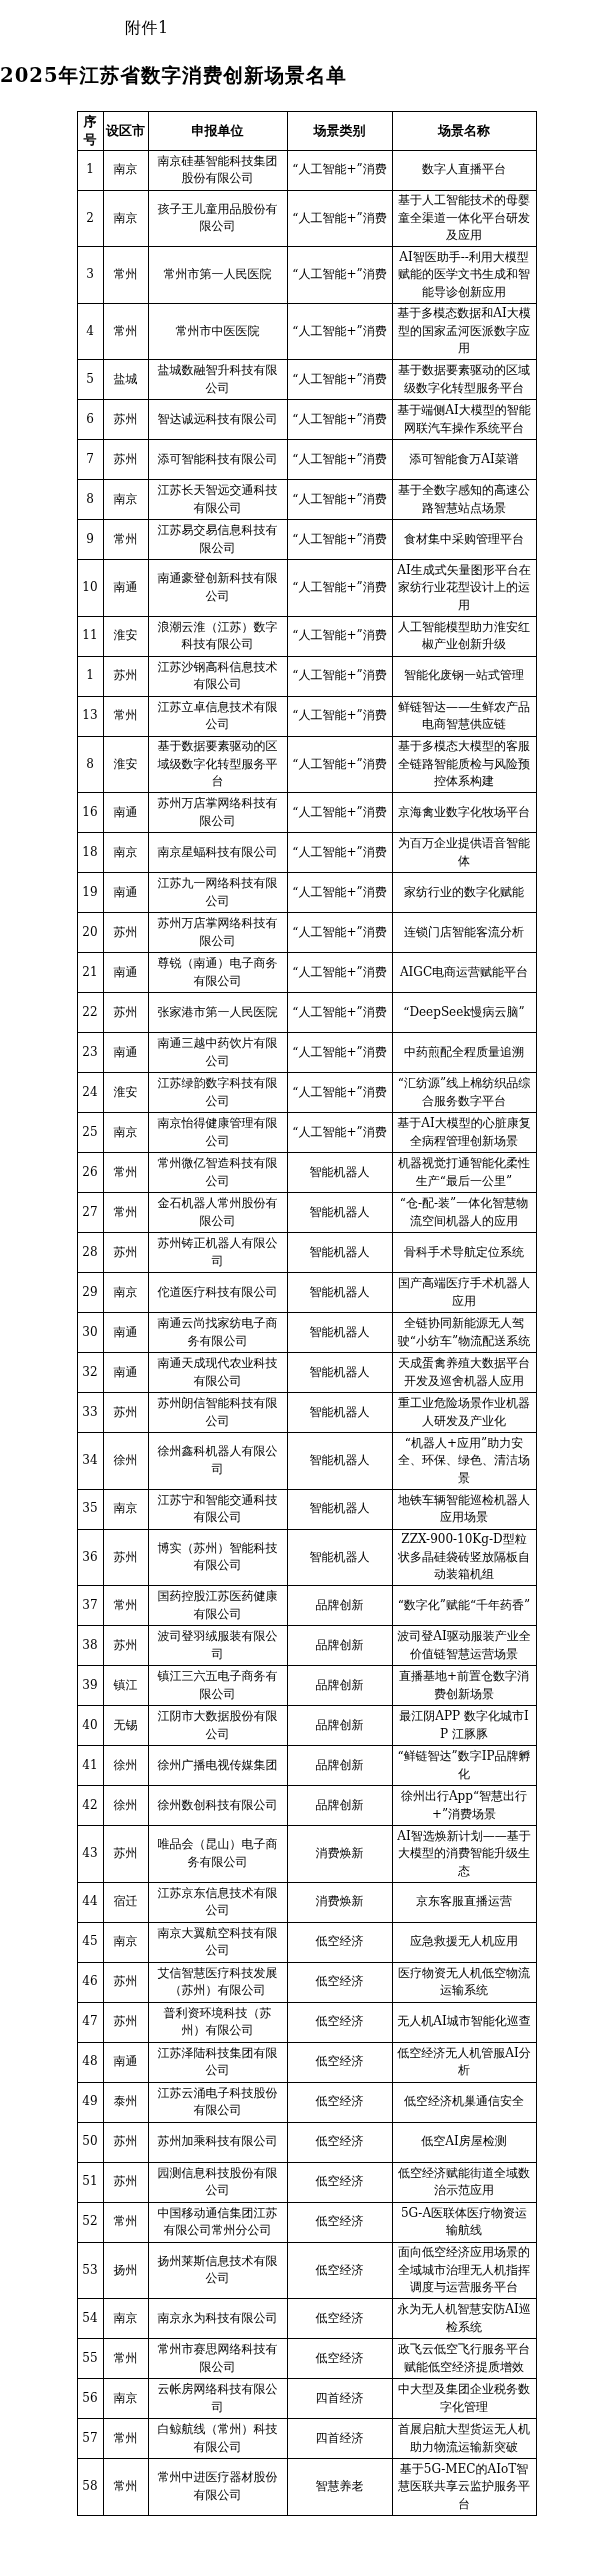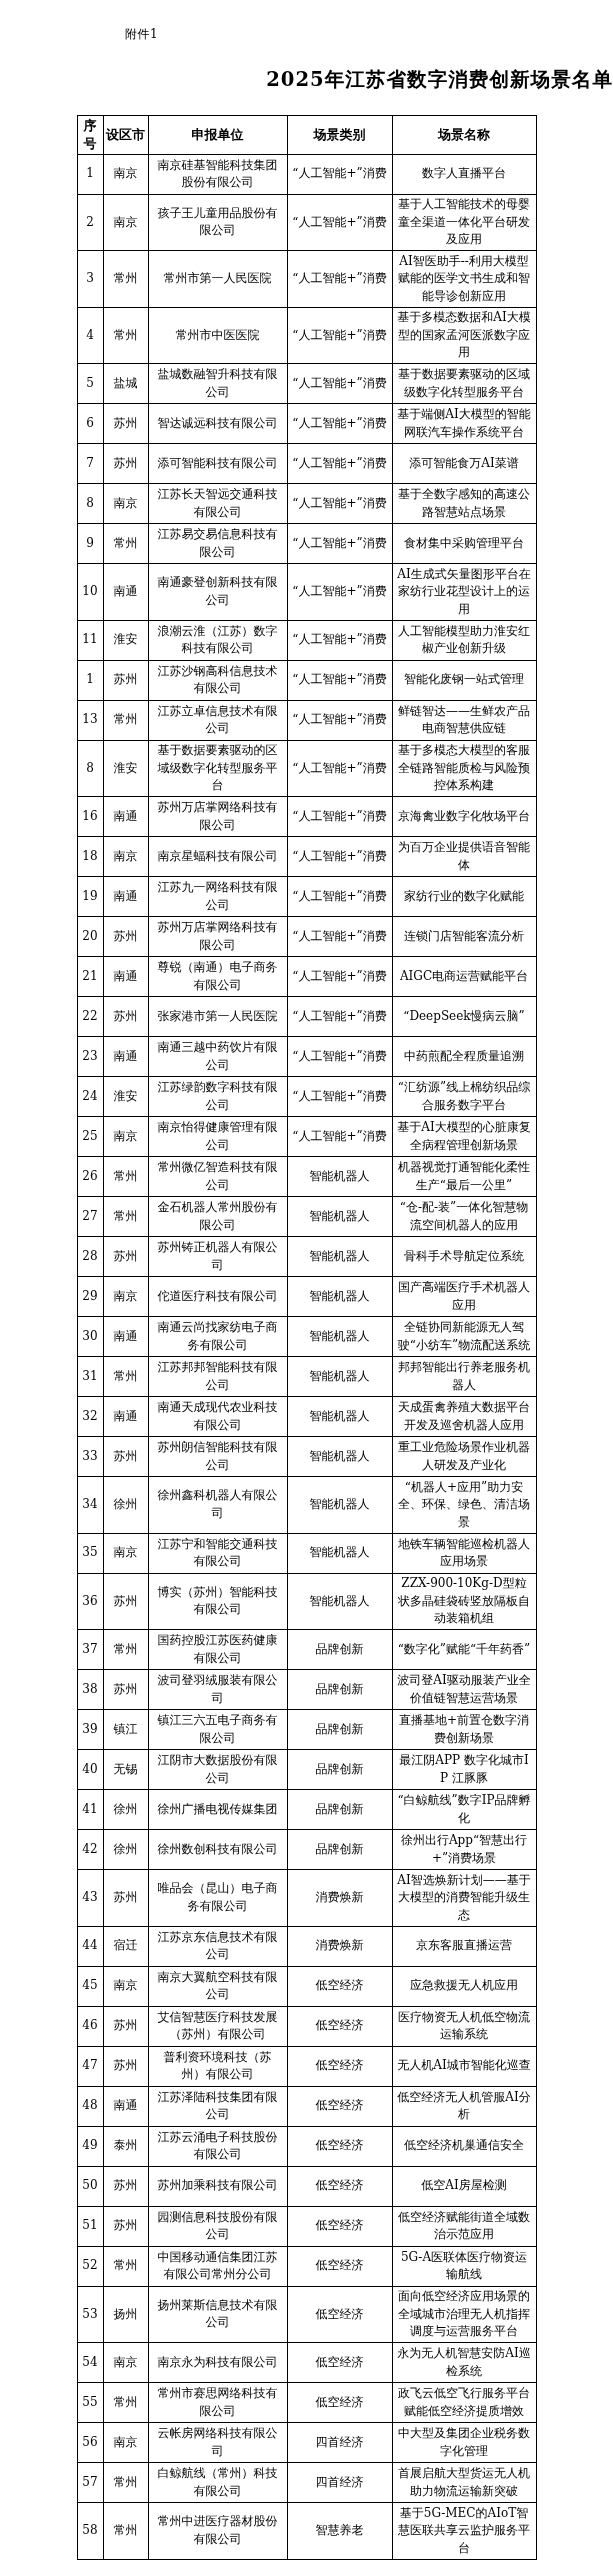--- a/index.html
+++ b/index.html
@@ -1,18 +1,18 @@
 <!DOCTYPE html>
 <html style="font-size:8.2px"><head>
 <meta charset="utf-8">
 <style>
   html,body{margin:0;padding:0;background:#fff;}
   body{width:613px;min-height:4047px;font-family:"DejaVu Serif",serif;color:#000;}
-  .annex{margin:26px 0 0 81px;font-size:12px;letter-spacing:0.5px;padding-left:44px;}
-  .doc-title{margin:23px 0 21.6px 0;text-align:right;font-size:19.6px;font-weight:bold;letter-spacing:1px;font-family:"DejaVu Serif",serif;}
+  .annex{margin:18px 0 0 81px;font-size:16px;letter-spacing:0.5px;padding-left:44px;}
+  .doc-title{margin:23px 0 21.6px 0;text-align:left;font-size:19.6px;font-weight:bold;letter-spacing:1px;font-family:"DejaVu Serif",serif;}
   table.list{border-collapse:collapse;table-layout:fixed;width:458px;margin:0 auto 20.6px auto;border:1.5px solid #000;}
   col.c-no{width:26px;}
   col.c-city{width:45px;}
   col.c-unit{width:139px;}
   col.c-cat{width:105px;}
   col.c-name{width:144px;}
   th{border:1px solid #000;height:29px;font-family:"DejaVu Sans",sans-serif;font-weight:bold;font-size:13px;text-align:center;vertical-align:middle;padding:1px 2.1px;}
   td{border:1px solid #000;height:36px;font-size:12px;line-height:17.5px;text-align:center;vertical-align:middle;padding:1.5px 3.1px;word-break:break-all;}
 </style>
 </head>
@@ -230,27 +230,20 @@
         <td>国产高端医疗手术机器人应用</td>
       </tr>
       <tr>
         <td>30</td>
         <td>南通</td>
         <td>南通云尚找家纺电子商务有限公司</td>
         <td>智能机器人</td>
         <td>全链协同新能源无人驾驶“小纺车”物流配送系统</td>
       </tr>
       <tr>
-        <td>31</td>
-        <td>常州</td>
-        <td>江苏邦邦智能科技有限公司</td>
-        <td>智能机器人</td>
-        <td>邦邦智能出行养老服务机器人</td>
-      </tr>
-      <tr>
         <td>32</td>
         <td>南通</td>
         <td>南通天成现代农业科技有限公司</td>
         <td>智能机器人</td>
         <td>天成蛋禽养殖大数据平台开发及巡舍机器人应用</td>
       </tr>
       <tr>
         <td>33</td>
         <td>苏州</td>
         <td>苏州朗信智能科技有限公司</td>
@@ -304,21 +297,21 @@
         <td>无锡</td>
         <td>江阴市大数据股份有限公司</td>
         <td>品牌创新</td>
         <td>最江阴APP 数字化城市IP 江豚豚</td>
       </tr>
       <tr>
         <td>41</td>
         <td>徐州</td>
         <td>徐州广播电视传媒集团</td>
         <td>品牌创新</td>
-        <td>“白鲸航线”数字IP品牌孵化</td>
+        <td>“鲜链智达”数字IP品牌孵化</td>
       </tr>
       <tr>
         <td>42</td>
         <td>徐州</td>
         <td>徐州数创科技有限公司</td>
         <td>品牌创新</td>
         <td>徐州出行App“智慧出行+”消费场景</td>
       </tr>
       <tr>
         <td>43</td>

